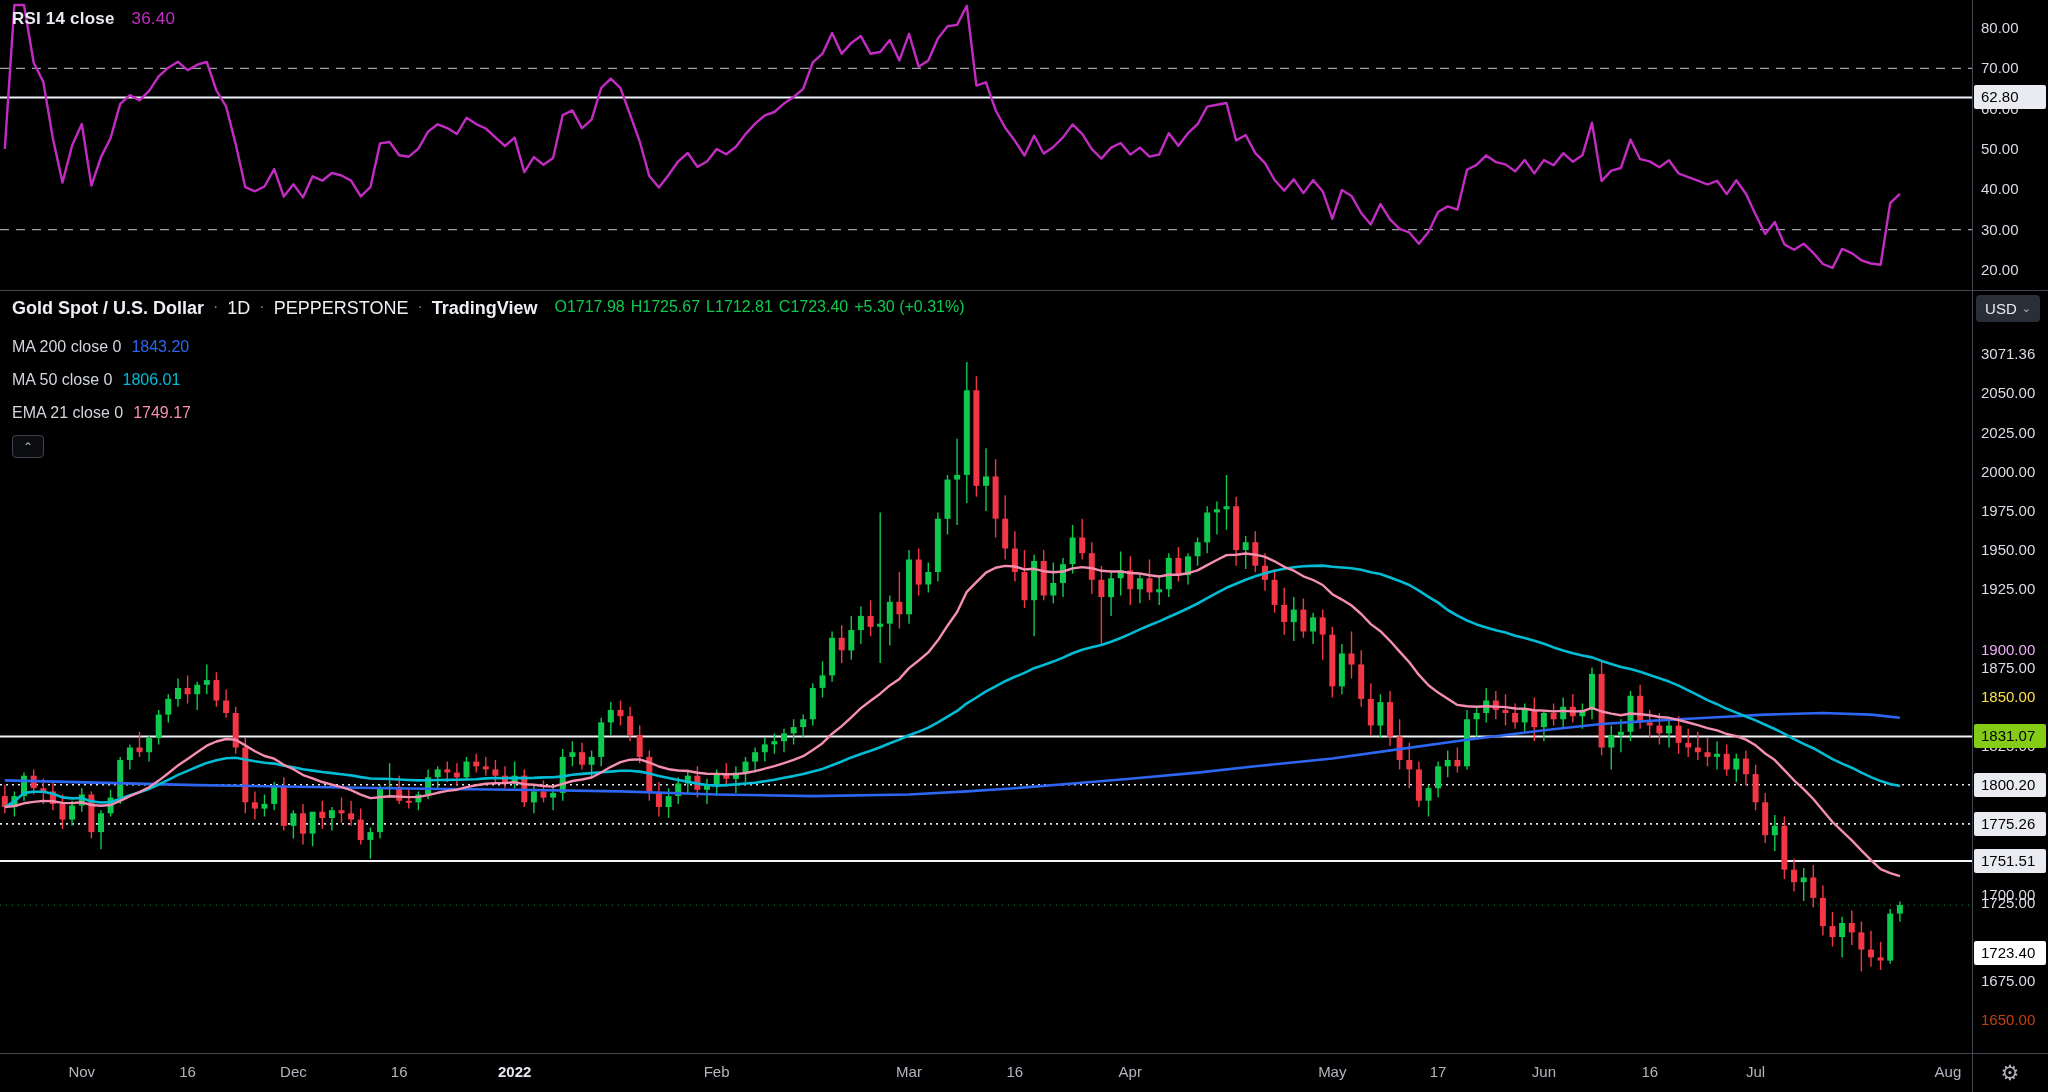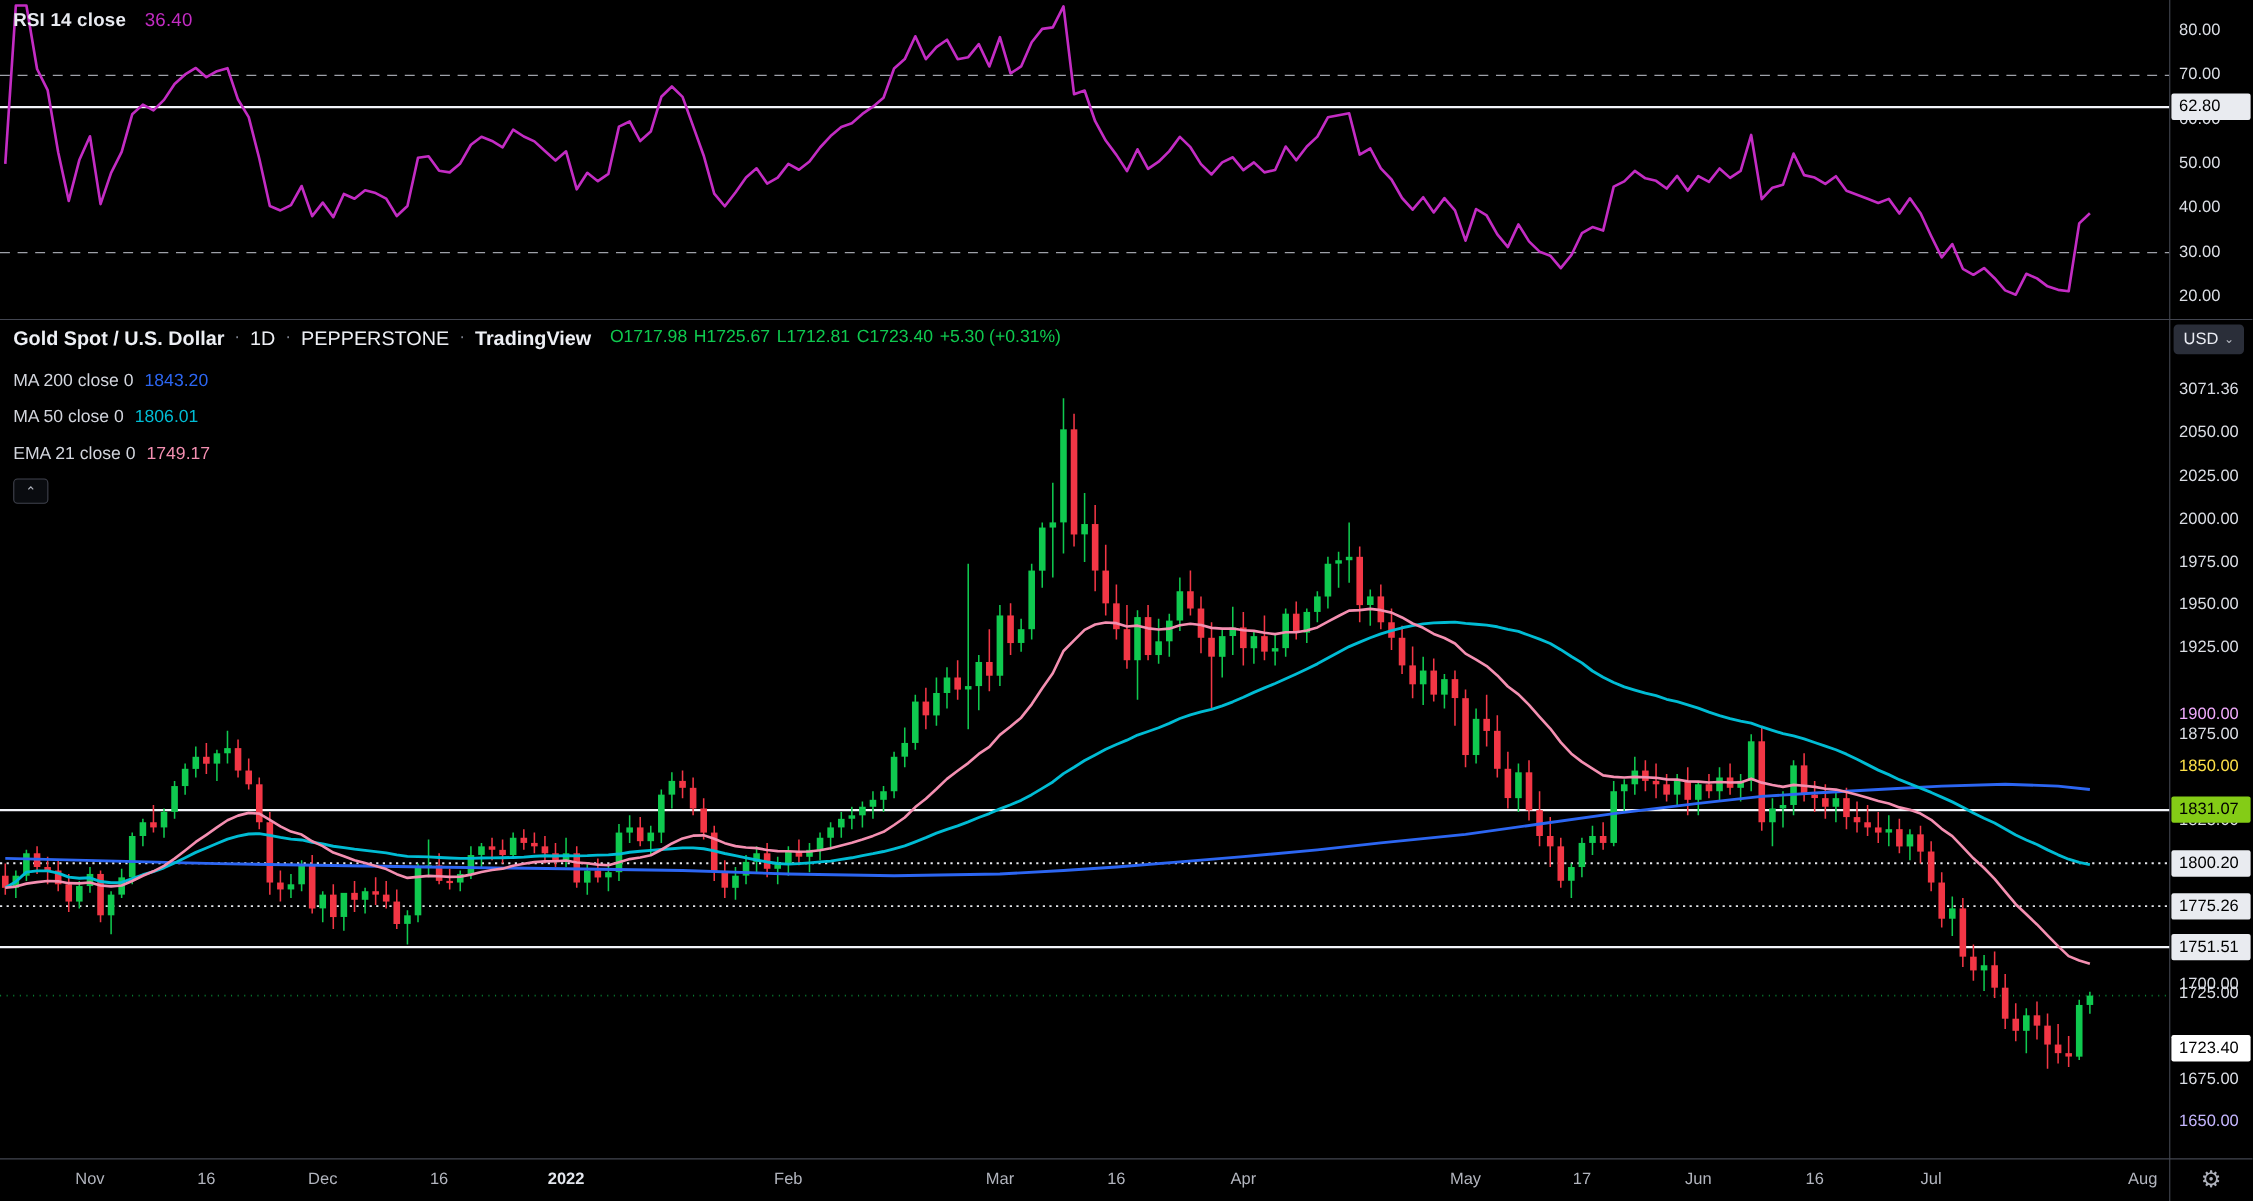--- a/index.html
+++ b/index.html
@@ -309,21 +309,21 @@
       <div class="ptick" style="top: 619.415px; color: #f0abfc; margin-top: 22px;">1900.00</div>
       <div class="ptick" style="top: 658.583px; color: rgb(218, 221, 228);">1875.00</div>
       <div class="ptick" style="top: 688px; color: #fde047;">1850.00</div>
       <div class="ptick" style="top: 736.92px; color: rgb(218, 221, 228);">1825.00</div>
       <div class="ptick" style="top: 776.088px; color: rgb(218, 221, 228);">1800.00</div>
       <div class="ptick" style="top: 815.257px; color: rgb(218, 221, 228);">1775.00</div>
       <div class="ptick" style="top: 854.425px; color: rgb(218, 221, 228);">1750.00</div>
       <div class="ptick" style="top: 893.593px; color: rgb(218, 221, 228);">1725.00</div>
       <div class="ptick" style="top: 886px; color: rgb(218, 221, 228);">1700.00</div>
       <div class="ptick" style="top: 971.93px; color: rgb(218, 221, 228);">1675.00</div>
-      <div class="ptick" style="top: 1011.1px; color: #c4b5fd;">1650.00</div>
+      <div class="ptick" style="top: 1011.1px; color: #c2410c;">1650.00</div>
       <div class="ptick" style="top: 19.1944px; color: rgb(218, 221, 228);">80.00</div>
       <div class="ptick" style="top: 59.4722px; color: rgb(218, 221, 228);">70.00</div>
       <div class="ptick" style="top: 99.75px; color: rgb(218, 221, 228);">60.00</div>
       <div class="ptick" style="top: 140.028px; color: rgb(218, 221, 228);">50.00</div>
       <div class="ptick" style="top: 180.306px; color: rgb(218, 221, 228);">40.00</div>
       <div class="ptick" style="top: 220.583px; color: rgb(218, 221, 228);">30.00</div>
       <div class="ptick" style="top: 260.861px; color: rgb(218, 221, 228);">20.00</div>
       <div class="badge" style="top: 85.4722px; background: rgb(233, 235, 240); color: rgb(0, 0, 0);">62.80</div>
       <div class="badge" style="top: 724.41px; background: #84cc16; color: rgb(0, 0, 0);">1831.07</div>
       <div class="badge" style="top: 772.775px; background: rgb(233, 235, 240); color: rgb(0, 0, 0);">1800.20</div>

